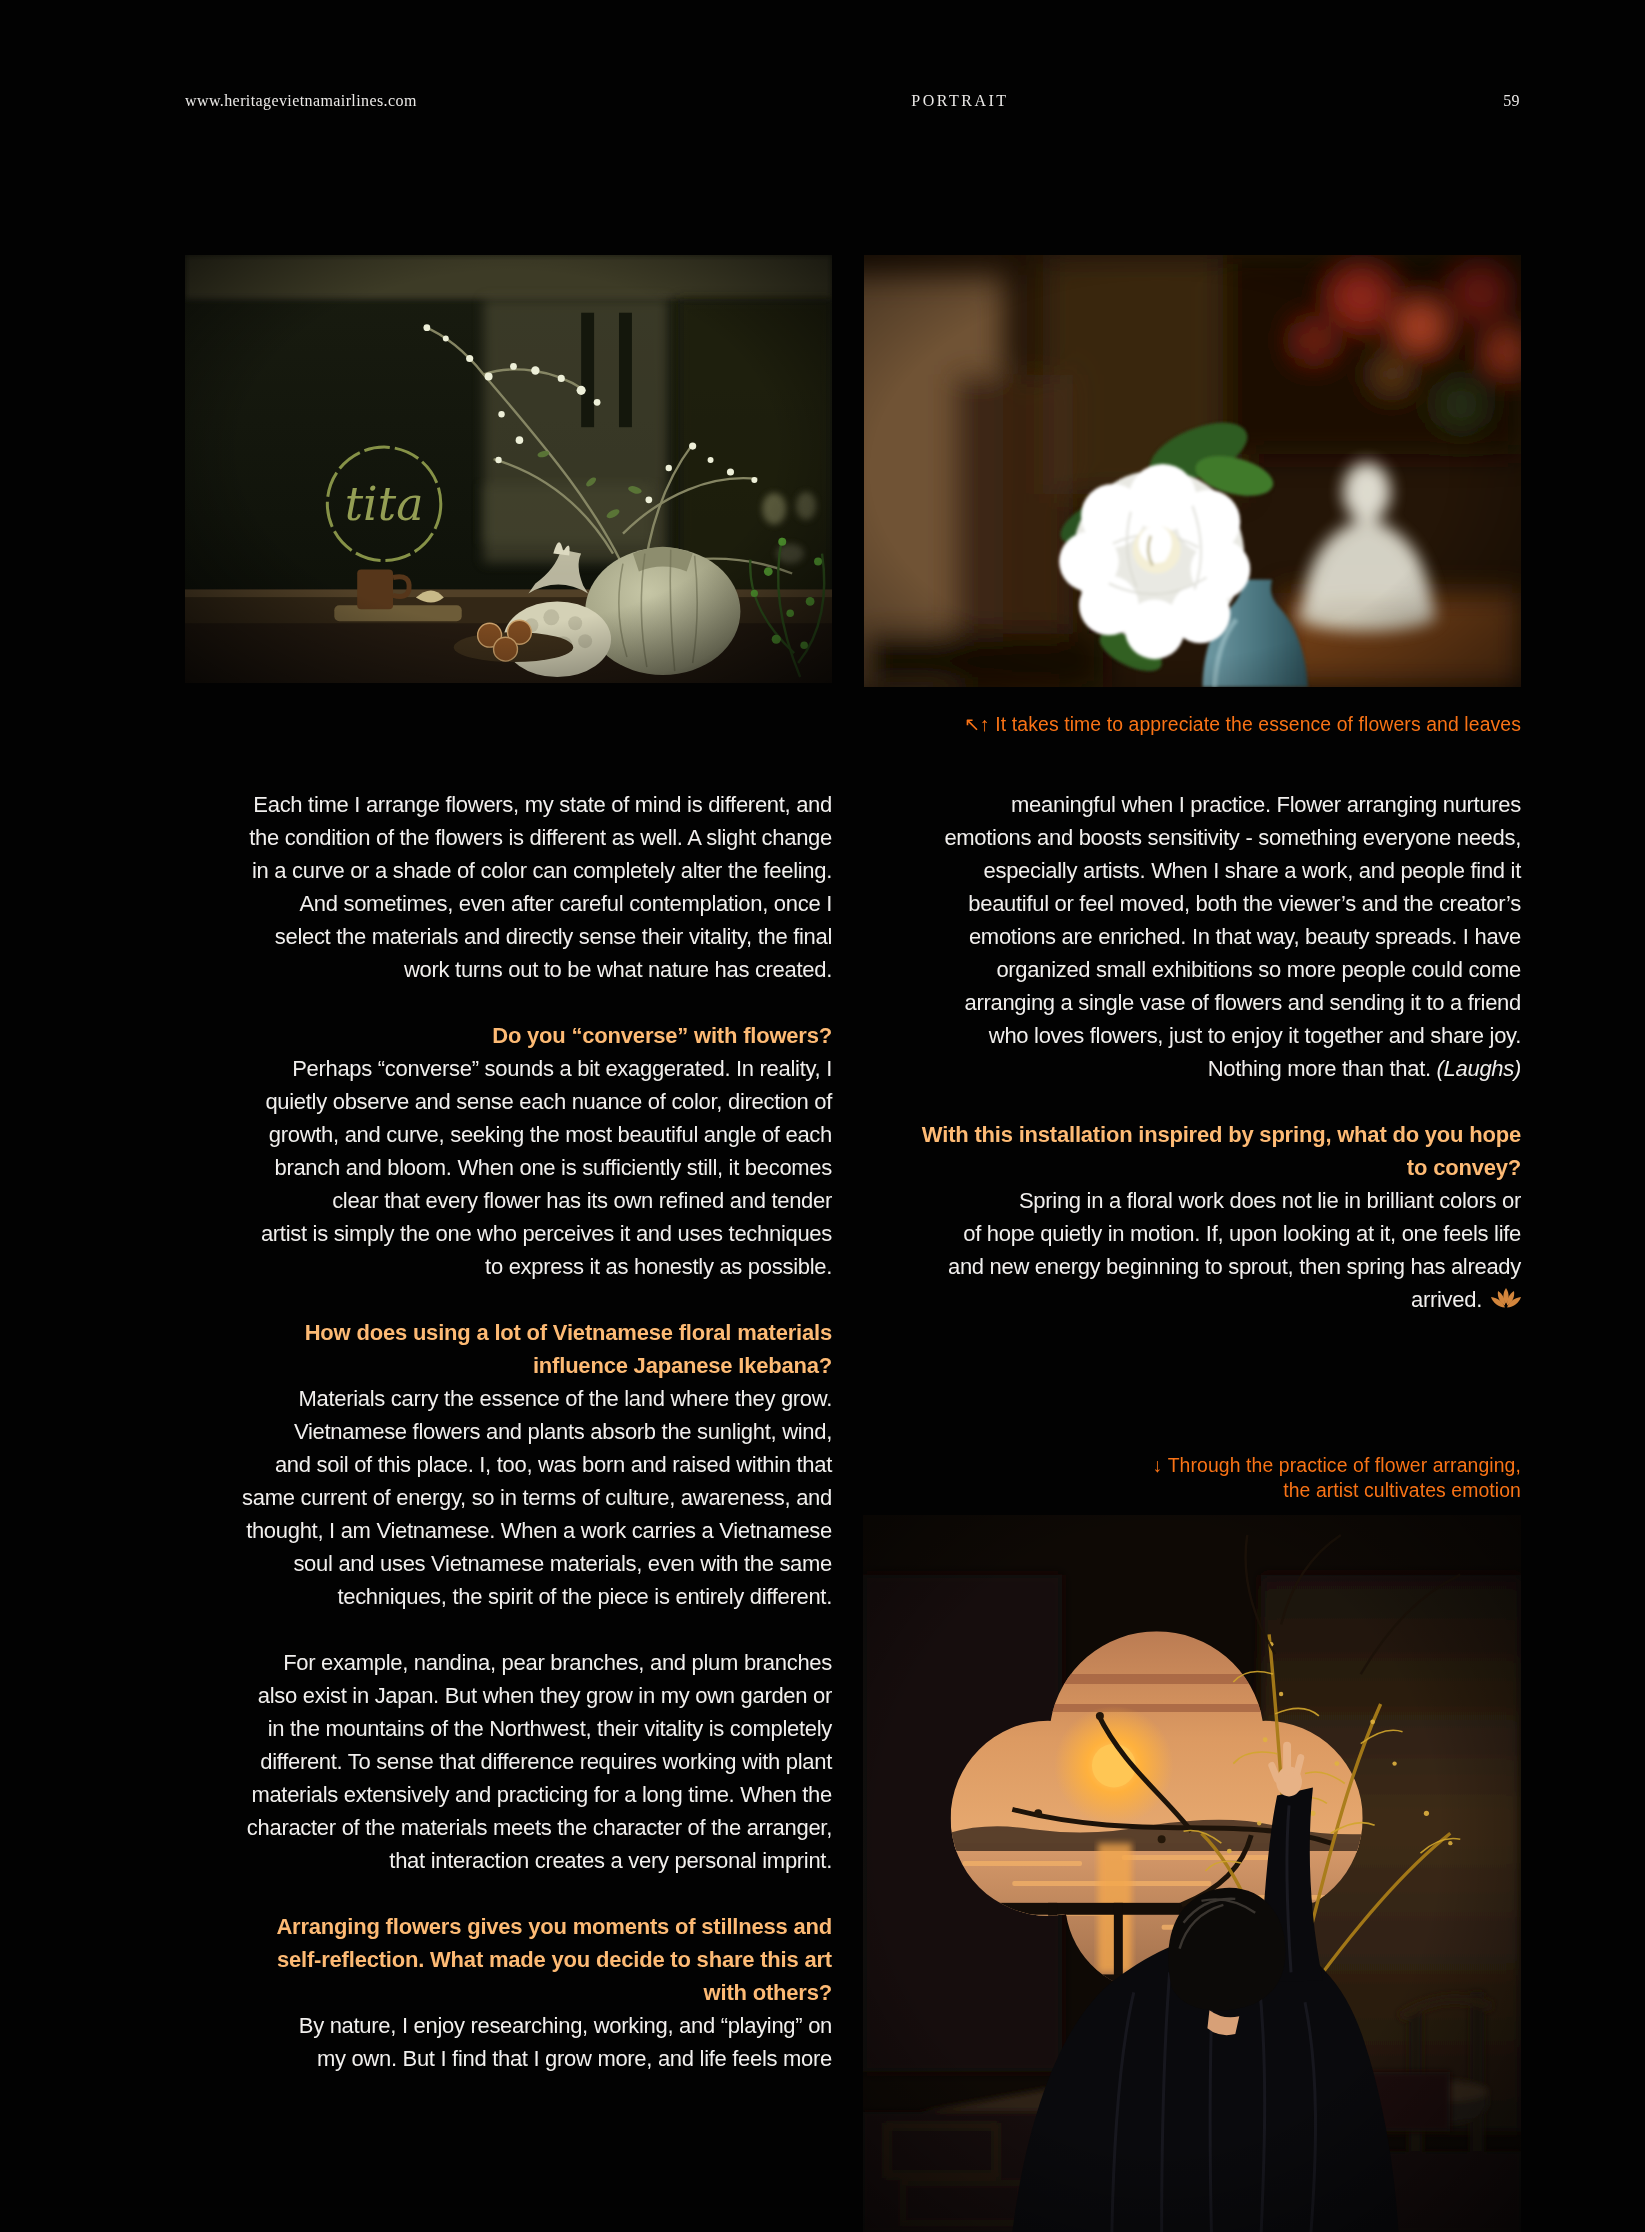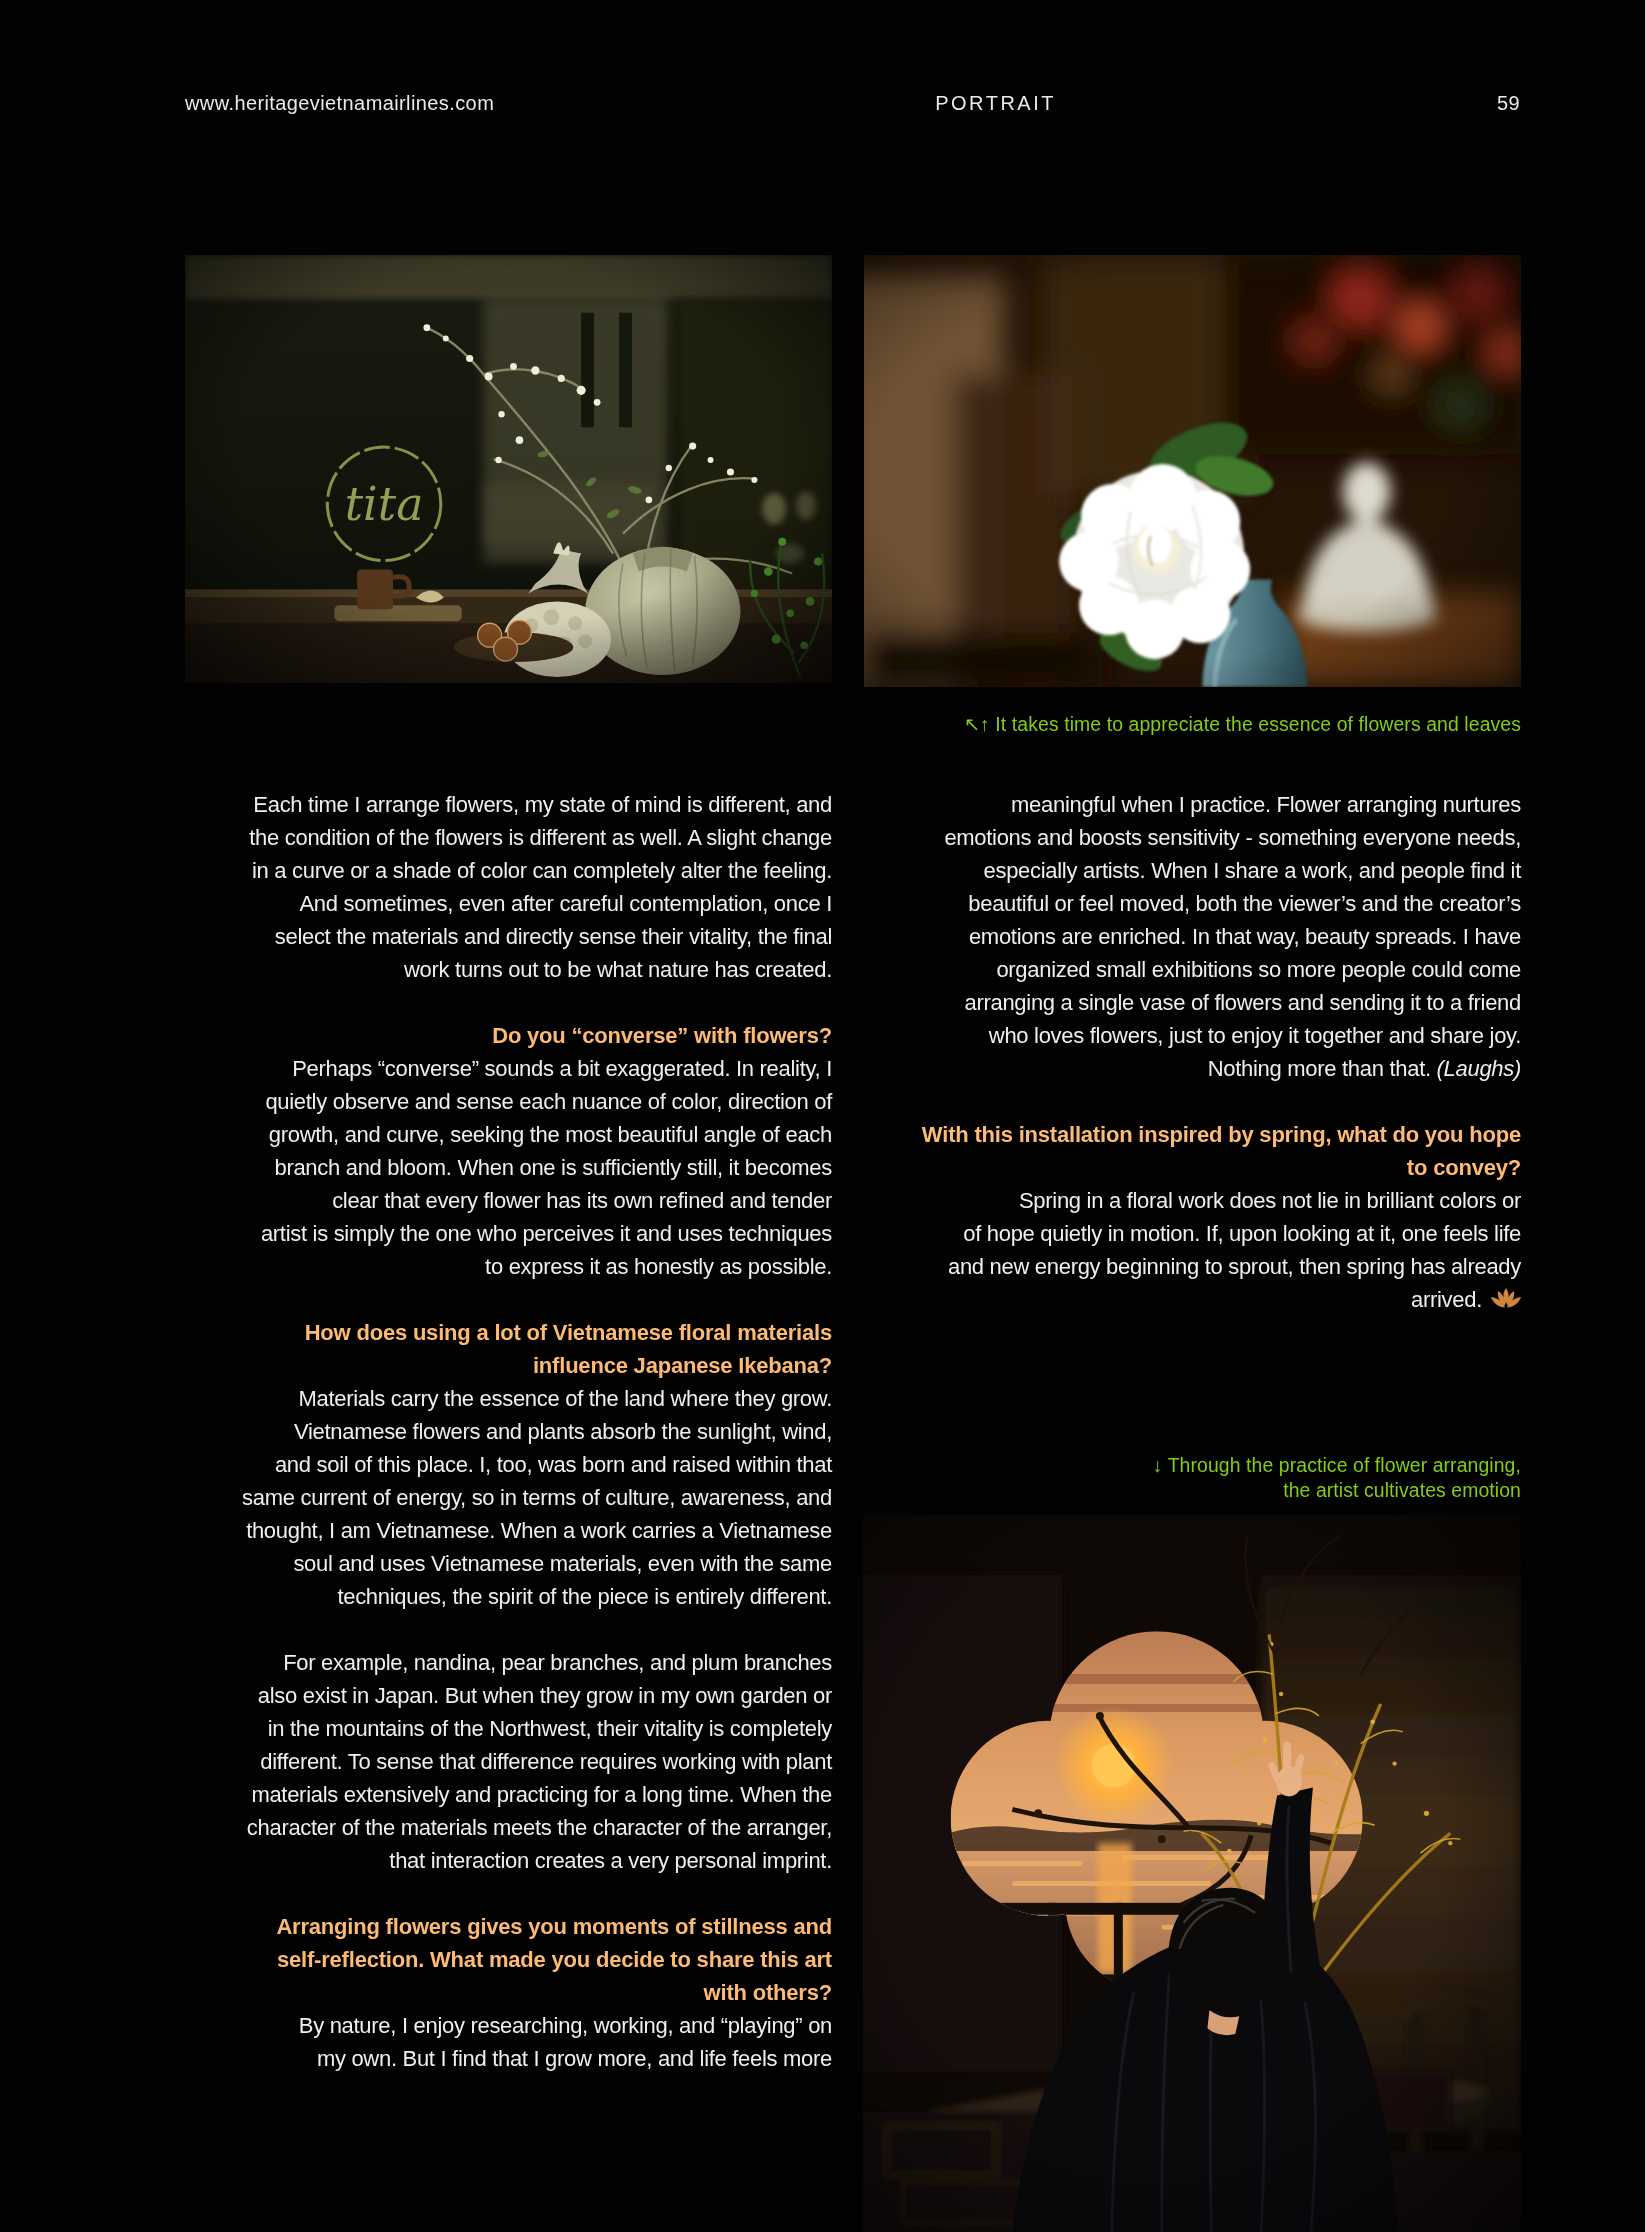--- a/index.html
+++ b/index.html
@@ -5,33 +5,33 @@
   html,body{margin:0;padding:0;}
   body{
     width:1646px;height:2233px;position:relative;overflow:hidden;
     background:#020202;
     font-family:"Liberation Sans","DejaVu Sans",sans-serif;
   }
   
   .header{
     position:absolute;left:185px;top:92px;width:1335px;
     display:flex;justify-content:space-between;align-items:baseline;
-    color:#eceae8;font-size:20px;letter-spacing:0.4px;
+    color:#eceae8;font-size:16px;letter-spacing:0.4px;font-family:Liberation Serif, serif;
   }
   .header .section{letter-spacing:2.5px;}
   
   .photo{position:absolute;overflow:hidden;background:#0a0a0a;}
   .photo svg{display:block;width:100%;height:100%;}
   #photo-top-left{left:185px;top:255px;width:647px;height:428px;}
   #photo-top-right{left:864px;top:255px;width:657px;height:432px;}
   #photo-bottom{left:863px;top:1515px;width:658px;height:717px;}
   
   .caption{
     position:absolute;right:125px;text-align:right;
-    color:#84cc16;font-size:19.4px;line-height:25px;letter-spacing:0.1px;
+    color:#f97316;font-size:19.4px;line-height:25px;letter-spacing:0.1px;
   }
   #caption-top{top:712px;width:896px;}
   #caption-bottom{top:1453px;width:697px;}
   
   .column{position:absolute;top:788px;color:#f1efed;font-size:22px;
     letter-spacing:-0.3px;text-align:right;}
   #col-left{left:185px;width:647px;}
   #col-right{left:862px;width:659px;}
   .line{white-space:nowrap;line-height:33px;height:33px;}
   .block{margin-top:33px;}

